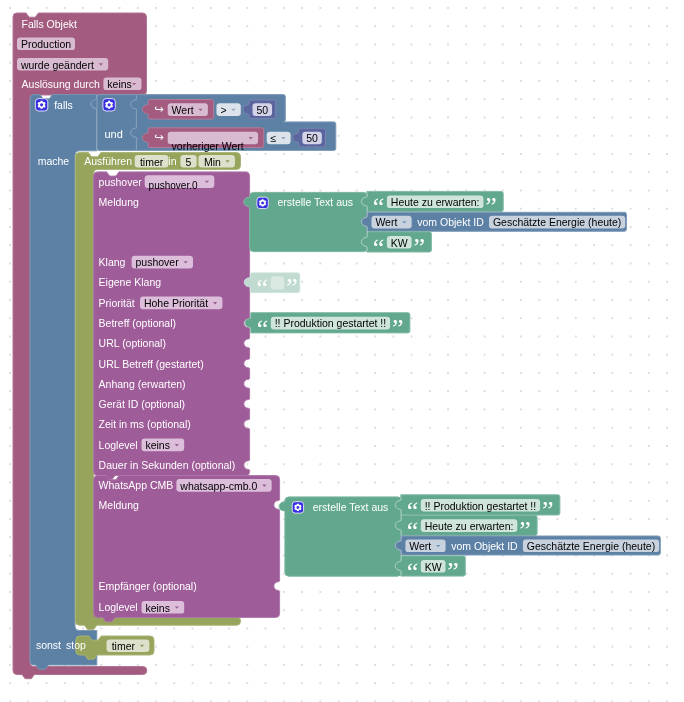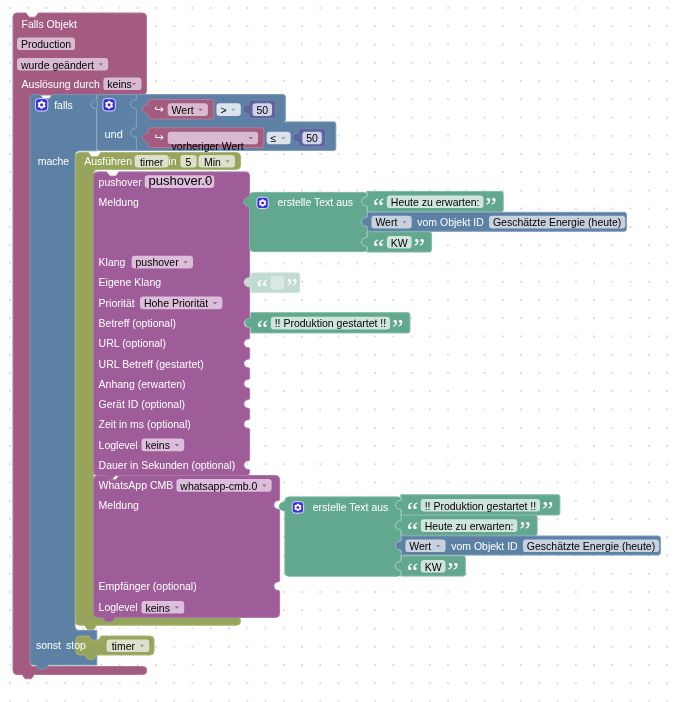--- a/index.html
+++ b/index.html
@@ -127,21 +127,21 @@
 <div class="lb" style="left:154.20px;top:138.15px;transform:translateY(-50%);color:#fff;font-size:11.5px">↪</div>
 <div class="lb" style="left:171.60px;top:146px;transform:translateY(-50%);color:#000;font-size:10.50px">vorheriger Wert</div>
 <div class="lb" style="left:270.57px;top:138.25px;transform:translateY(-50%);color:#000;font-size:10.50px">≤</div>
 <div class="lb" style="left:306.24px;top:138.25px;transform:translateY(-50%);color:#000;font-size:10.50px">50</div>
 <div class="lb" style="left:84.20px;top:161.20px;transform:translateY(-50%);color:#fff;font-size:10.50px">Ausführen</div>
 <div class="lb" style="left:139.90px;top:161.50px;transform:translateY(-50%);color:#000;font-size:10.50px">timer</div>
 <div class="lb" style="left:168.30px;top:161.20px;transform:translateY(-50%);color:#fff;font-size:10.50px">in</div>
 <div class="lb" style="left:185.60px;top:161.50px;transform:translateY(-50%);color:#000;font-size:10.50px">5</div>
 <div class="lb" style="left:204px;top:161.50px;transform:translateY(-50%);color:#000;font-size:10.50px">Min</div>
 <div class="lb" style="left:98.60px;top:181.60px;transform:translateY(-50%);color:#fff;font-size:10.50px">pushover</div>
-<div class="lb" style="left:148.60px;top:180px;transform:translateY(-50%);color:#000;font-size:13px">pushover.0</div>
+<div class="lb" style="left:148.60px;top:186px;transform:translateY(-50%);color:#000;font-size:10px">pushover.0</div>
 <div class="lb" style="left:98.60px;top:201.80px;transform:translateY(-50%);color:#fff;font-size:10.50px">Meldung</div>
 <div class="lb" style="left:98.60px;top:262.10px;transform:translateY(-50%);color:#fff;font-size:10.50px">Klang</div>
 <div class="lb" style="left:135.50px;top:262.40px;transform:translateY(-50%);color:#000;font-size:10.50px">pushover</div>
 <div class="lb" style="left:98.60px;top:282.30px;transform:translateY(-50%);color:#fff;font-size:10.50px">Eigene Klang</div>
 <div class="lb" style="left:98.60px;top:302.90px;transform:translateY(-50%);color:#fff;font-size:10.50px">Priorität</div>
 <div class="lb" style="left:143.90px;top:303.20px;transform:translateY(-50%);color:#000;font-size:10.50px">Hohe Priorität</div>
 <div class="lb" style="left:98.60px;top:323.20px;transform:translateY(-50%);color:#fff;font-size:10.50px">Betreff (optional)</div>
 <div class="lb" style="left:98.60px;top:343.30px;transform:translateY(-50%);color:#fff;font-size:10.50px">URL (optional)</div>
 <div class="lb" style="left:98.60px;top:363.50px;transform:translateY(-50%);color:#fff;font-size:10.50px">URL Betreff (gestartet)</div>
 <div class="lb" style="left:98.60px;top:383.70px;transform:translateY(-50%);color:#fff;font-size:10.50px">Anhang (erwarten)</div>

